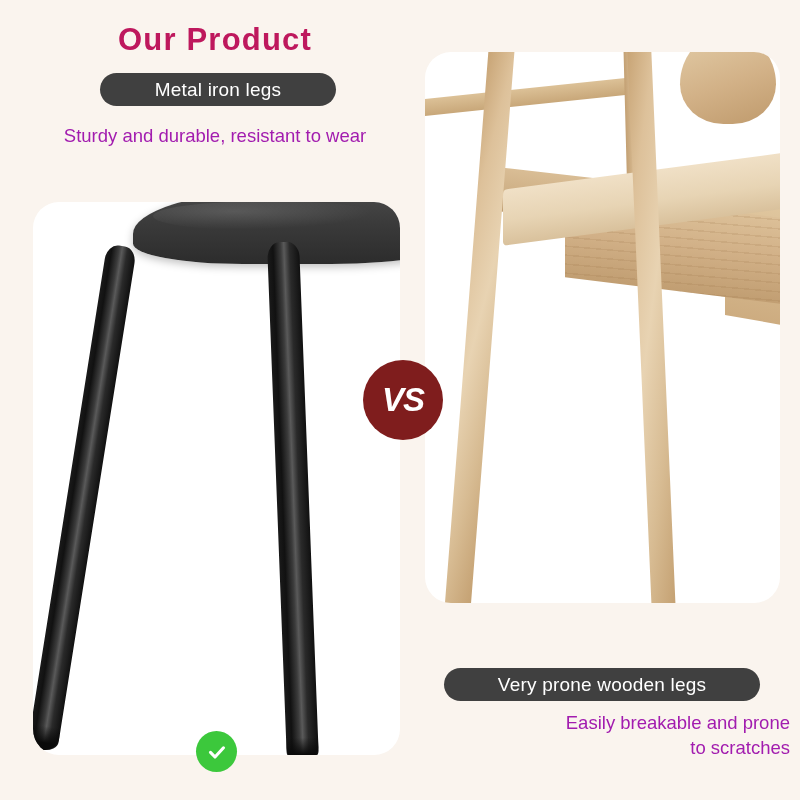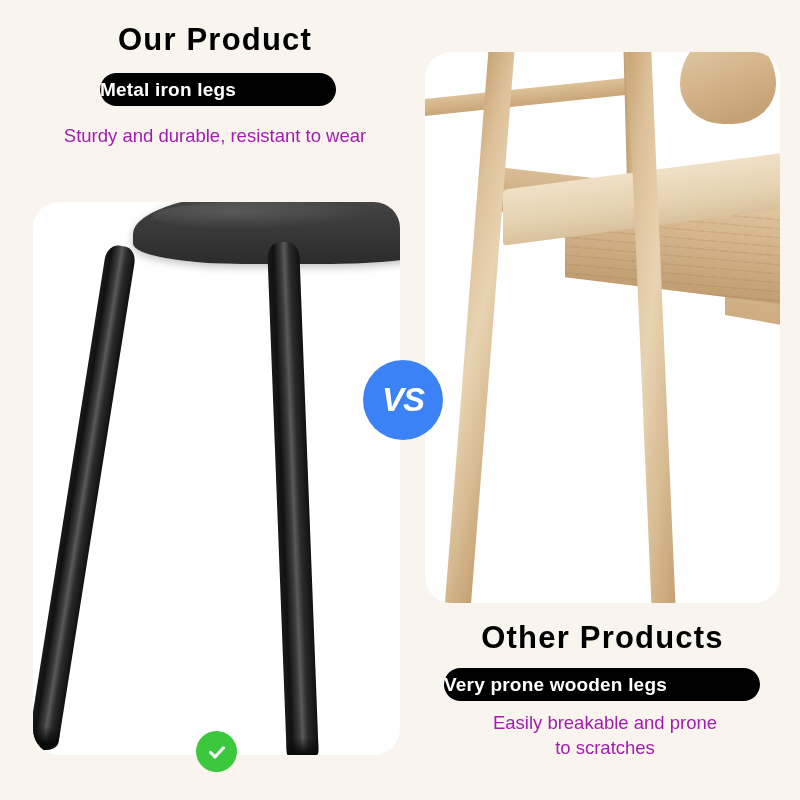--- a/index.html
+++ b/index.html
@@ -19,54 +19,55 @@
     inset: 0;
     width: 800px;
     height: 800px;
   }
 
   
   .headline {
     position: absolute;
     font-size: 31px;
     font-weight: bold;
-    color: #000000;
+    color: #be185d;
     letter-spacing: 1.2px;
     white-space: nowrap;
     text-align: center;
   }
   .pill {
     position: absolute;
-    background: #000000;
+    background: #404040;
     border-radius: 999px;
     color: #ffffff;
     font-size: 19px;
-    font-weight: bold;
+    font-weight: normal;
     display: flex;
     align-items: center;
+    justify-content: center;
     letter-spacing: .2px;
   }
   .subtitle {
     position: absolute;
     color: #a21caf;
     font-size: 18.5px;
     line-height: 25px;
     text-align: center;
     white-space: pre-line;
   }
 
   
   #our-title      { left: 30px;  top: 22px;  width: 370px; }
   #our-pill       { left: 100px; top: 73px;  width: 236px; height: 33px; }
   #our-sub        { left: 25px;  top: 123px; width: 380px; }
 
   
   #other-title    { left: 415px; top: 620px; width: 375px; }
   #other-pill     { left: 444px; top: 668px; width: 316px; height: 33px; }
-  #other-sub      { left: 420px; top: 710px; width: 370px; }
+  #other-sub      { left: 420px; top: 710px; width: 370px; text-align: right; }
 
   
   .card {
     position: absolute;
     background: #ffffff;
     border-radius: 26px;
     overflow: hidden;
   }
   #card-our   { left: 33px;  top: 202px; width: 367px; height: 553px; }
   #card-other { left: 425px; top: 52px;  width: 355px; height: 551px; }
@@ -189,21 +190,21 @@
     transform: skewY(10deg);
     background: linear-gradient(180deg, #e0c79f 0%, #cdac80 100%);
   }
 
   
   #vs-badge {
     position: absolute;
     left: 363px; top: 360px;
     width: 80px; height: 80px;
     border-radius: 50%;
-    background: #3b82f6;
+    background: #7f1d1d;
     color: #ffffff;
     font-size: 33px;
     font-weight: bold;
     font-style: italic;
     display: flex;
     align-items: center;
     justify-content: center;
     letter-spacing: -1px;
     z-index: 40;
   }
@@ -260,21 +261,20 @@
   <div id="vs-badge">
     <span>VS</span>
   </div>
 
   <div id="check-badge">
     <svg width="24" height="24" viewBox="0 0 24 24" aria-hidden="true">
       <path d="M5.5 12.4 L10 17 L18.5 7.8" fill="none" stroke="#ffffff" stroke-width="3.1" stroke-linecap="round" stroke-linejoin="round"></path>
     </svg>
   </div>
 
-  <div class="headline" id="other-title">Other  Products</div>
 
   <div class="pill" id="other-pill">
     <span>Very prone wooden legs</span>
   </div>
 
   <div class="subtitle" id="other-sub">Easily breakable and prone
 to scratches</div>
 
 </div>
 

